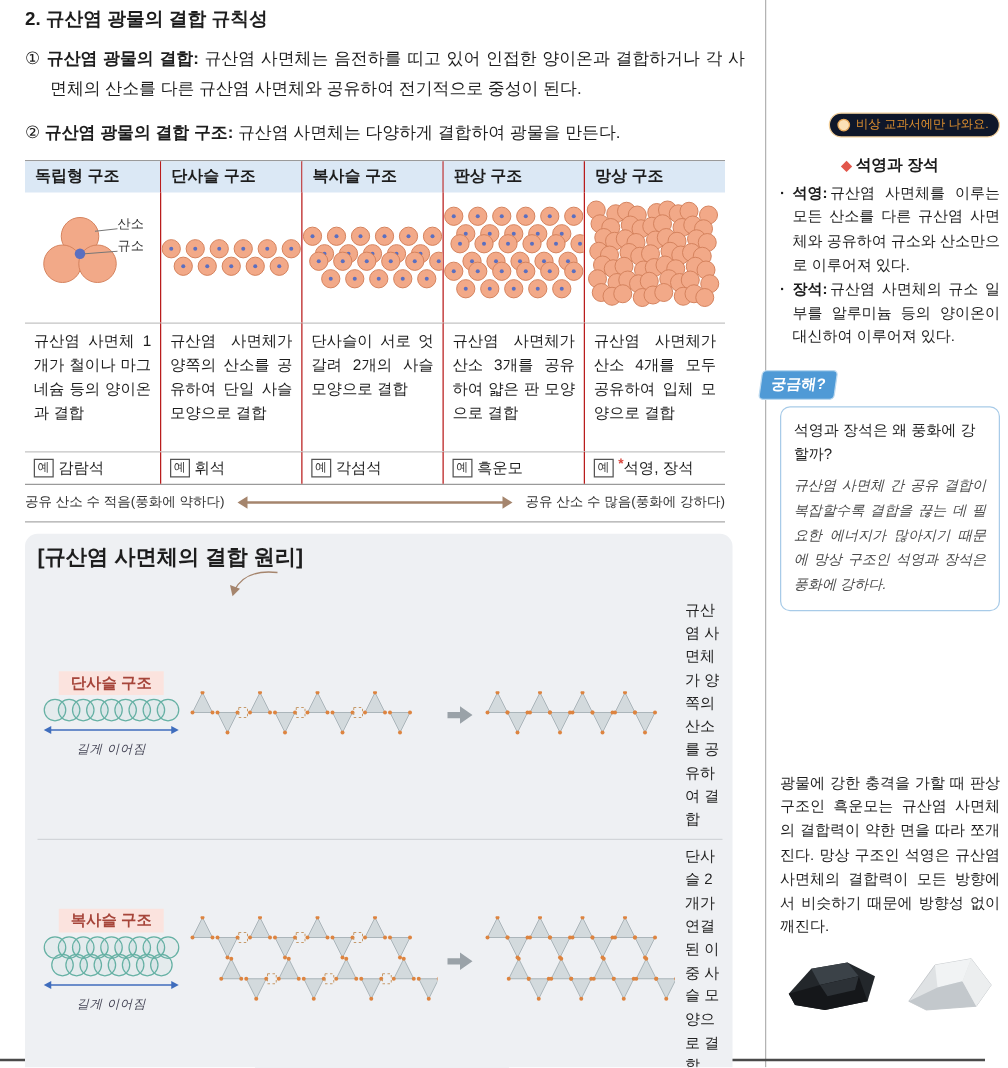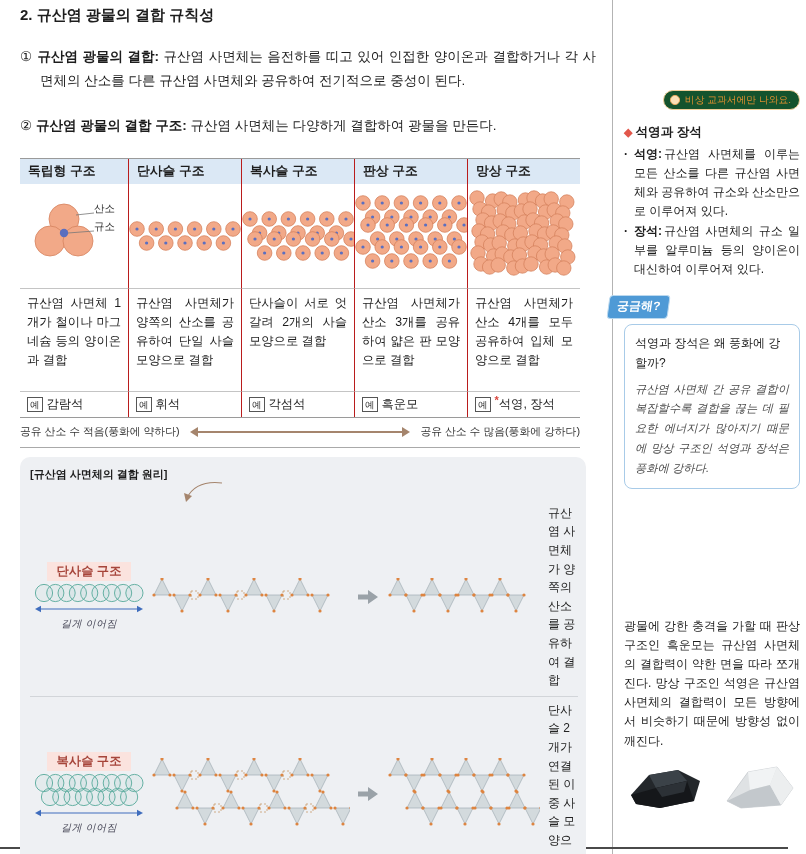--- a/index.html
+++ b/index.html
@@ -1,20 +1,20 @@
 <!DOCTYPE html>
 <html><head>
 <meta charset="utf-8">
 <style>
   html,body{margin:0;padding:0;background:#fff;}
   .page{position:relative;width:806px;height:854px;background:#fff;overflow:hidden;
         font-family:"Liberation Sans",sans-serif;color:#1d1d1d;}
   .main{position:absolute;left:20px;top:6px;width:576px;}
   h1.title{font-size:15px;font-weight:bold;margin:0 0 6px 0;}
-  p.pt{font-size:13.5px;line-height:1.8;margin:20px 0;padding-left:20px;text-indent:-20px;text-align:justify;}
+  p.pt{font-size:13.5px;line-height:1.8;margin:10px 0;padding-left:20px;text-indent:-20px;text-align:justify;}
   p.pt .lead{font-weight:bold;}
 
   
   .t1{width:560px;margin-top:6px;border-top:1.5px solid #9a9a9a;border-bottom:1px solid #9a9a9a;
       display:grid;grid-template-columns:repeat(5,1fr);font-size:12.3px;}
   .t1 .c{border-right:1px solid #b91c1c;}
   .t1 .c.last{border-right:none;}
   .t1 .hd{background:#dbe8f5;font-weight:bold;font-size:12.8px;padding:4px 8px;}
   .t1 .img{height:104px;display:flex;align-items:center;justify-content:center;position:relative;}
   .t1 .desc{border-top:1px solid #c4c4c4;padding:5px 7px;text-align:justify;line-height:1.55;min-height:92px;}
@@ -27,39 +27,39 @@
   
   .axis{width:560px;display:flex;align-items:center;gap:6px;font-size:10.8px;color:#333;
         padding:7px 0 8px;border-bottom:1px solid #a9a9a9;}
   .axis-arrow{flex:1;height:1.6px;background:#a5856d;position:relative;margin:0 6px;}
   .axis-arrow::before,.axis-arrow::after{content:"";position:absolute;top:-4px;border:5px solid transparent;}
   .axis-arrow::before{left:-7px;border-right:8px solid #a5856d;}
   .axis-arrow::after{right:-7px;border-left:8px solid #a5856d;}
 
   
   .pbox{width:548px;background:#eef0f3;border-radius:10px;margin-top:9px;padding:7px 8px 4px 10px;}
-  .pbox-title{font-weight:bold;font-size:11px;}
+  .pbox-title{font-weight:bold;font-size:17px;}
   .annot{display:flex;align-items:flex-end;gap:2px;font-size:10.8px;color:#333;margin:-4px 0 0 150px;height:26px;}
   .pr-row{display:flex;align-items:center;padding:4px 0 6px;}
   .pr-row+.pr-row{border-top:1px solid #d2d5d9;}
   .pr-label{width:118px;flex:none;display:flex;flex-direction:column;align-items:center;gap:2px;}
   .pink{background:#fbe3de;color:#a6453a;font-weight:bold;font-size:12.3px;padding:1px 10px;}
   .hand{font-size:10px;color:#445;font-style:italic;letter-spacing:.5px;}
   .pr-before{width:206px;flex:none;display:flex;justify-content:center;}
   .pr-arrow{width:28px;flex:none;display:flex;justify-content:center;}
   .pr-after{width:164px;flex:none;display:flex;justify-content:center;}
   .pr-desc{flex:1;font-size:12px;line-height:1.55;color:#222;padding-left:2px;}
 
   
   .vline{position:absolute;left:612px;top:0;height:854px;border-left:1px solid #b3b3b3;}
   .bline{position:absolute;left:0px;top:847px;width:788px;border-top:2px solid #4a4a4a;}
   .sidebar{position:absolute;left:624px;top:90px;width:176px;font-size:12px;line-height:1.6;}
-  .pill{display:flex;align-items:center;gap:4px;background:#14532d;border:1px solid #f2cf9a;color:#e0912f;
+  .pill{display:flex;align-items:center;gap:4px;background:#0f172a;border:1px solid #f2cf9a;color:#e0912f;
         border-radius:10px;font-size:9.8px;padding:1px 8px 1px 5px;width:fit-content;margin-left:auto;}
-  .sec-title{font-weight:bold;font-size:12.6px;margin:12px 0 3px;}
+  .sec-title{font-weight:bold;font-size:12.6px;margin:12px 0 3px;text-align:center;}
   .diamond{color:#e2574b;font-size:11px;margin-right:3px;}
   .bullet{display:flex;text-align:justify;}
   .bullet .dot{flex:none;width:10px;font-weight:bold;}
   .bullet .bl{font-weight:bold;margin-right:2px;white-space:nowrap;}
   .side-p{text-align:justify;}
   .curious-badge{display:inline-block;background:#4f9ad6;color:#fff;font-weight:bold;font-size:12px;
      padding:1px 8px 2px;border-radius:4px;border:1.5px solid #bcd9ef;transform:skewX(-8deg);
      margin:16px 0 5px -16px;}
   .curious-box{border:1.5px solid #a8cbe8;border-radius:8px;padding:9px 10px;position:relative;}
   .cq{font-size:12px;color:#222;margin-bottom:7px;}

